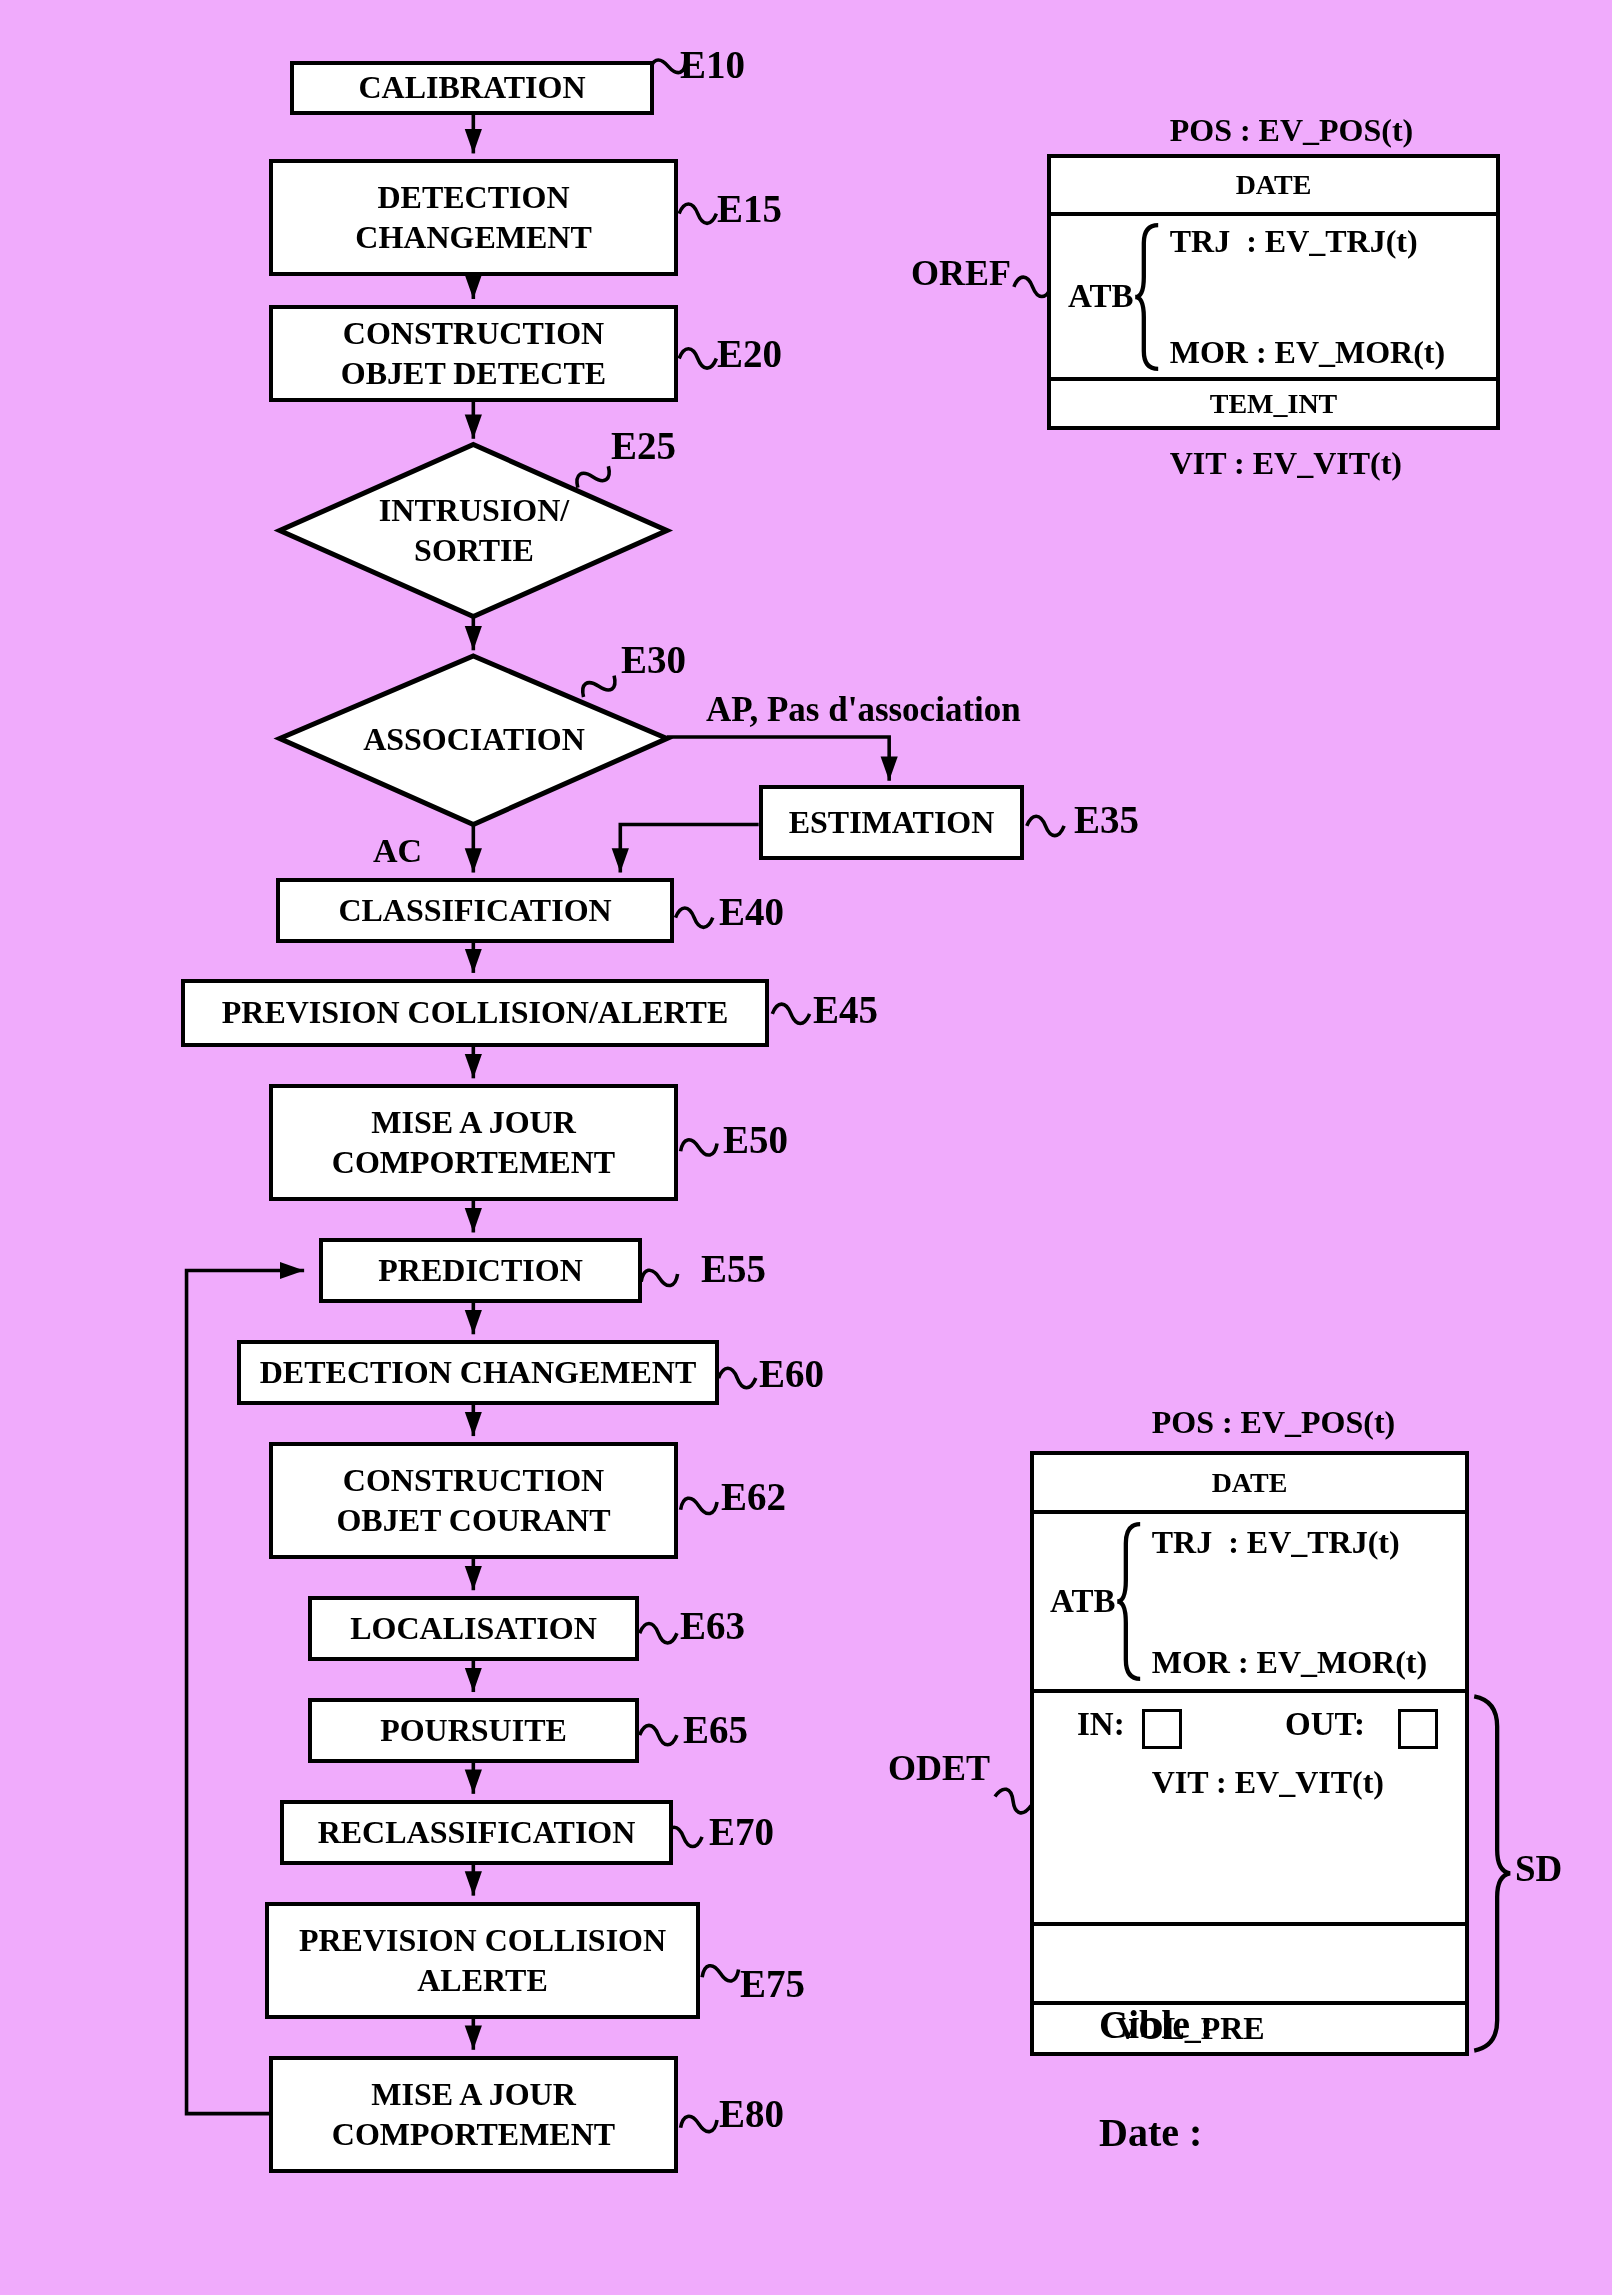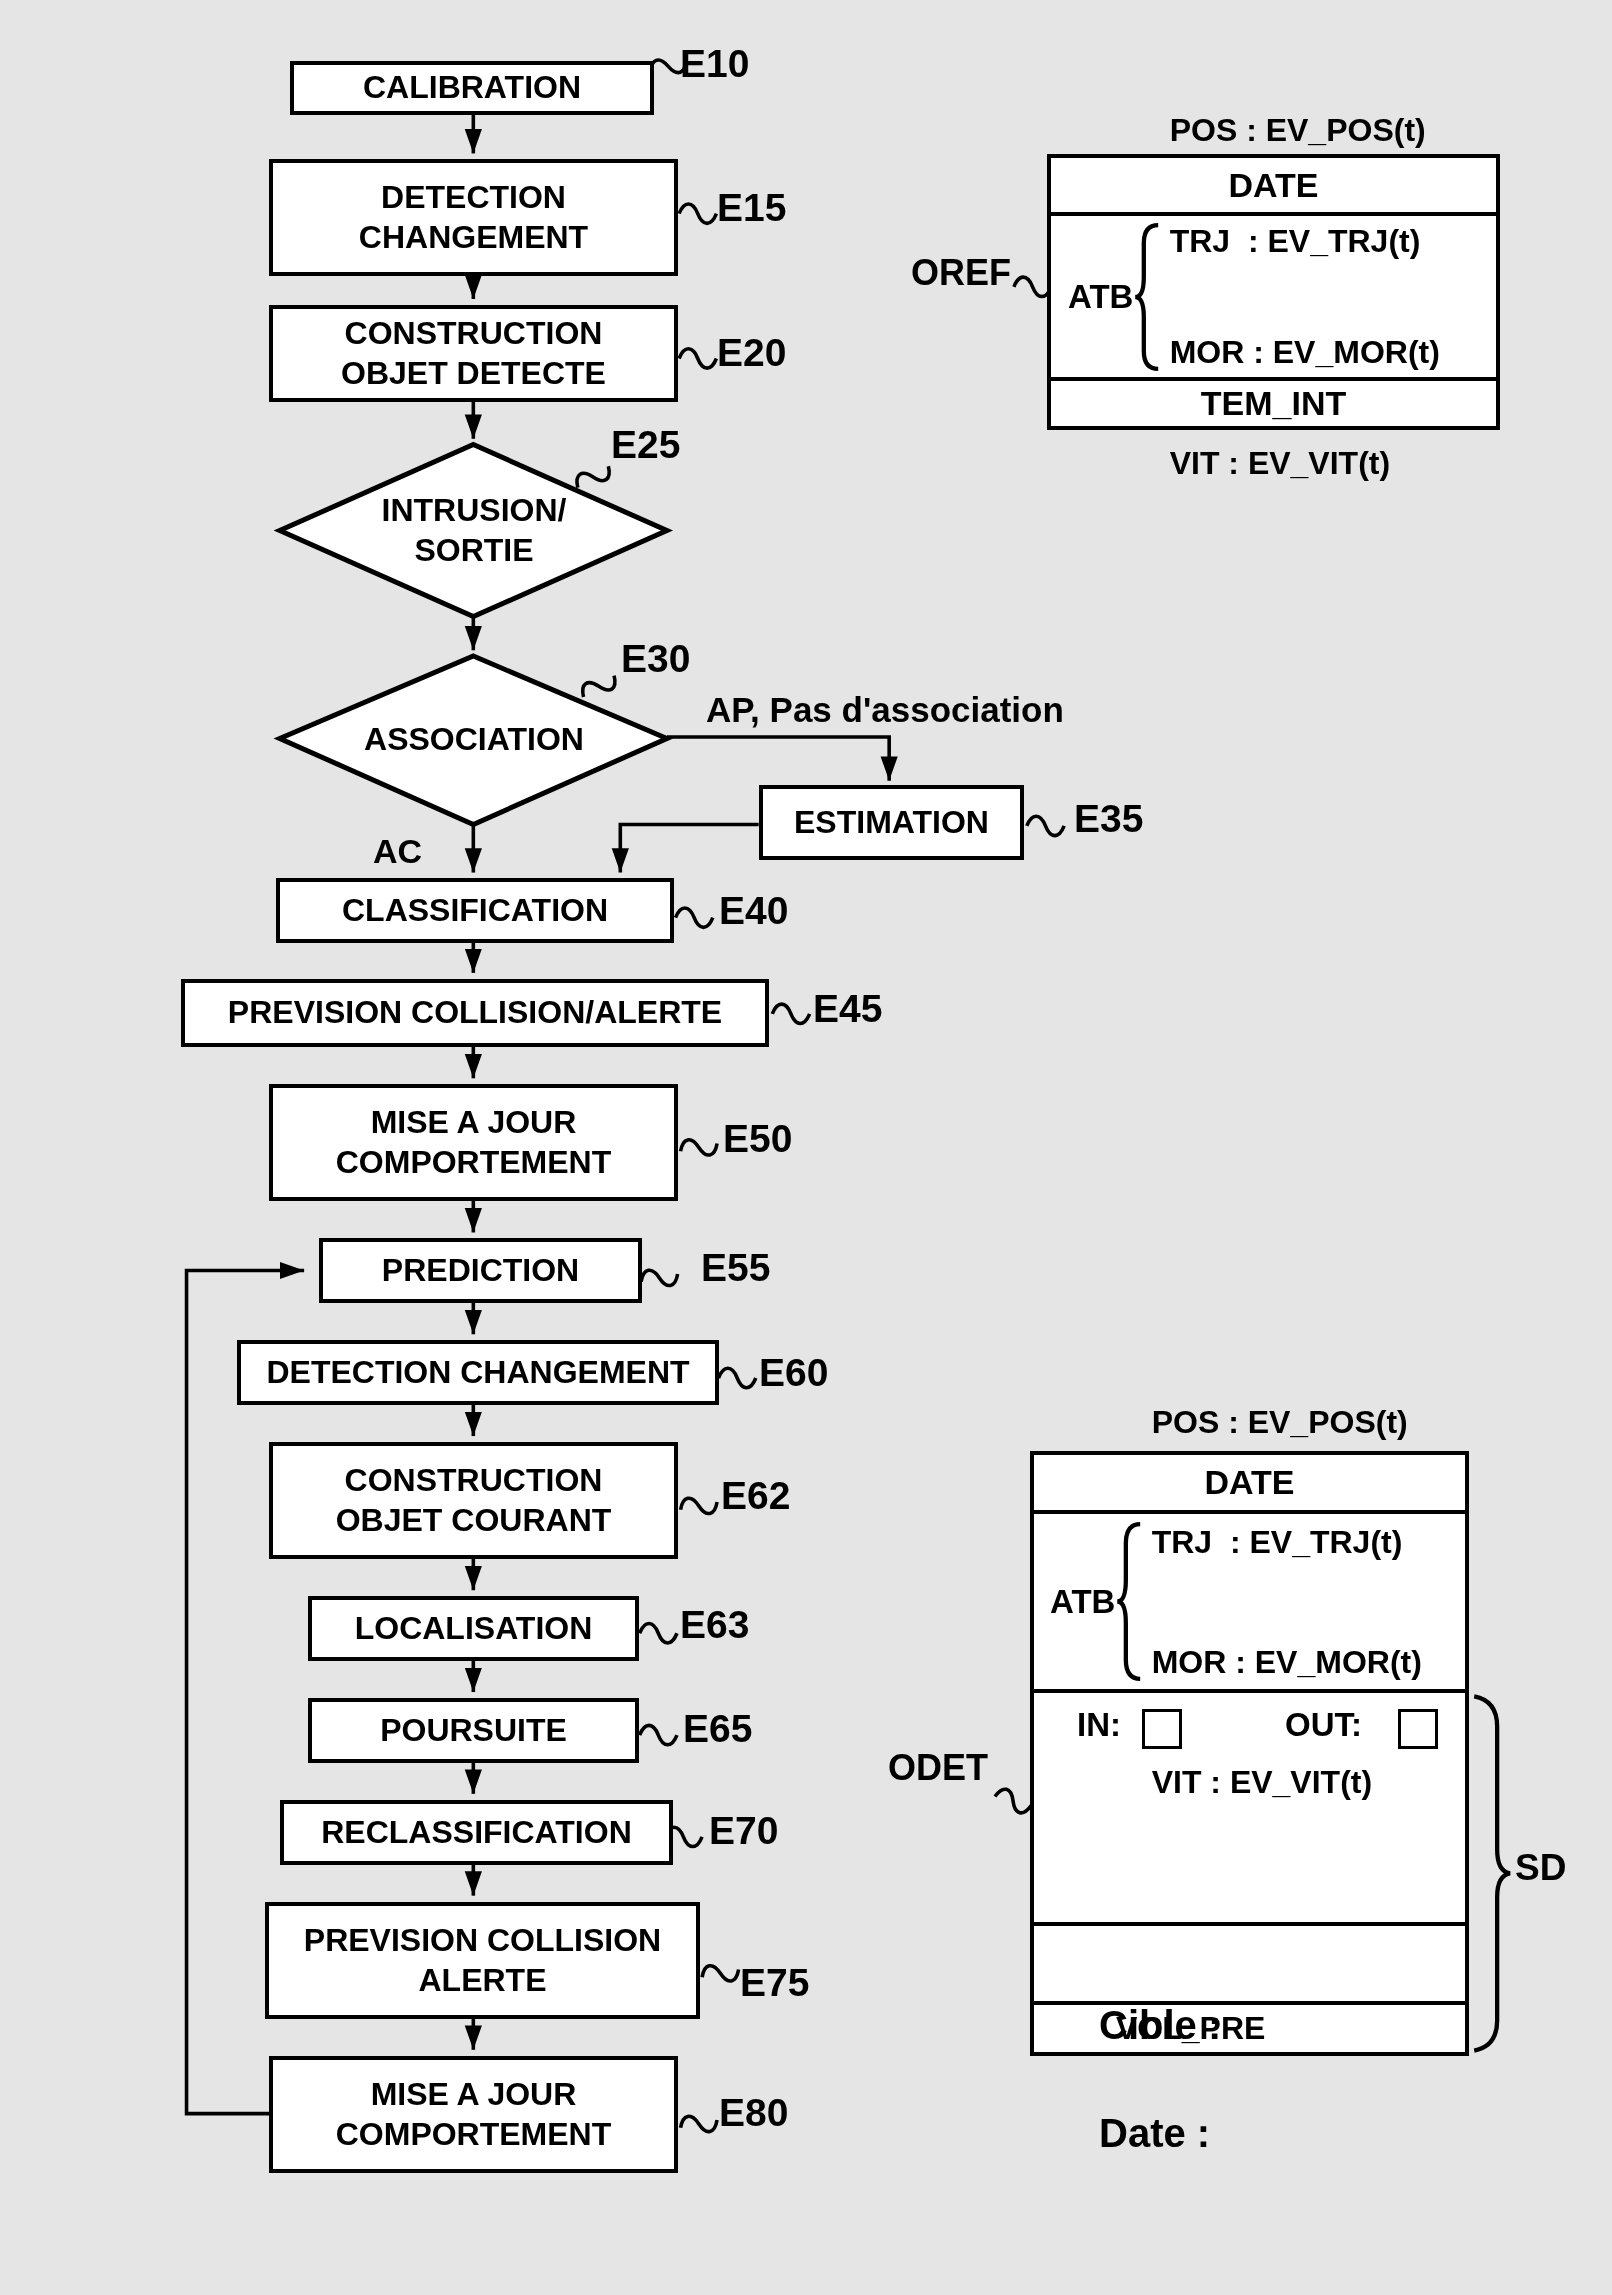--- a/index.html
+++ b/index.html
@@ -1,31 +1,31 @@
 <!DOCTYPE html>
 <html style="font-size:11.5px"><head>
 <meta charset="utf-8">
 <style>
   html,body{margin:0;padding:0;background:#fff;}
-  #canvas{position:relative;width:1612px;height:2295px;background:#e5e5e5;overflow:hidden;
-          font-family:Liberation Sans, sans-serif;color:#000;}
+  #canvas{position:relative;width:1612px;height:2295px;background:#f0abfc;overflow:hidden;
+          font-family:Liberation Serif, serif;color:#000;}
   #overlay{position:absolute;left:0;top:0;z-index:1;}
   .node{position:absolute;background:#fff;border:4.3px solid #000;box-sizing:border-box;
         display:flex;align-items:center;justify-content:center;text-align:center;
         font-weight:bold;font-size:32px;line-height:1.24;white-space:pre-line;z-index:2;}
   .dtext{position:absolute;display:flex;align-items:center;justify-content:center;text-align:center;
         font-weight:bold;font-size:32px;line-height:1.24;white-space:pre-line;z-index:3;}
   .elabel{position:absolute;font-weight:bold;font-size:39px;z-index:3;white-space:nowrap;}
   .slabel{position:absolute;font-weight:bold;font-size:36px;z-index:3;white-space:nowrap;}
   .edgelabel{position:absolute;font-weight:bold;font-size:34px;z-index:3;white-space:nowrap;}
   .struct{position:absolute;background:#fff;border:4.3px solid #000;box-sizing:border-box;z-index:2;}
   .srow{position:absolute;left:0;width:100%;box-sizing:border-box;display:flex;align-items:center;}
   .srow.sep{border-top:4.3px solid #000;}
   .center{justify-content:center;}
-  .hdr{font-weight:bold;font-size:34px;}
+  .hdr{font-weight:bold;font-size:28px;}
   .atbname{font-weight:bold;font-size:33px;}
   .atblines{font-weight:bold;white-space:pre;text-align:left;}
   .cb{position:absolute;background:#fff;border:3.6px solid #000;box-sizing:border-box;z-index:3;}
   .inout{font-weight:bold;font-size:33px;position:absolute;}
   .classlines{position:absolute;font-weight:bold;font-size:30px;line-height:39px;white-space:pre;}
   .fieldlines{position:absolute;font-weight:bold;font-size:40px;line-height:36px;white-space:pre;}
   .footertxt{font-weight:bold;font-size:32px;}
 </style>
 </head>
 <body>

